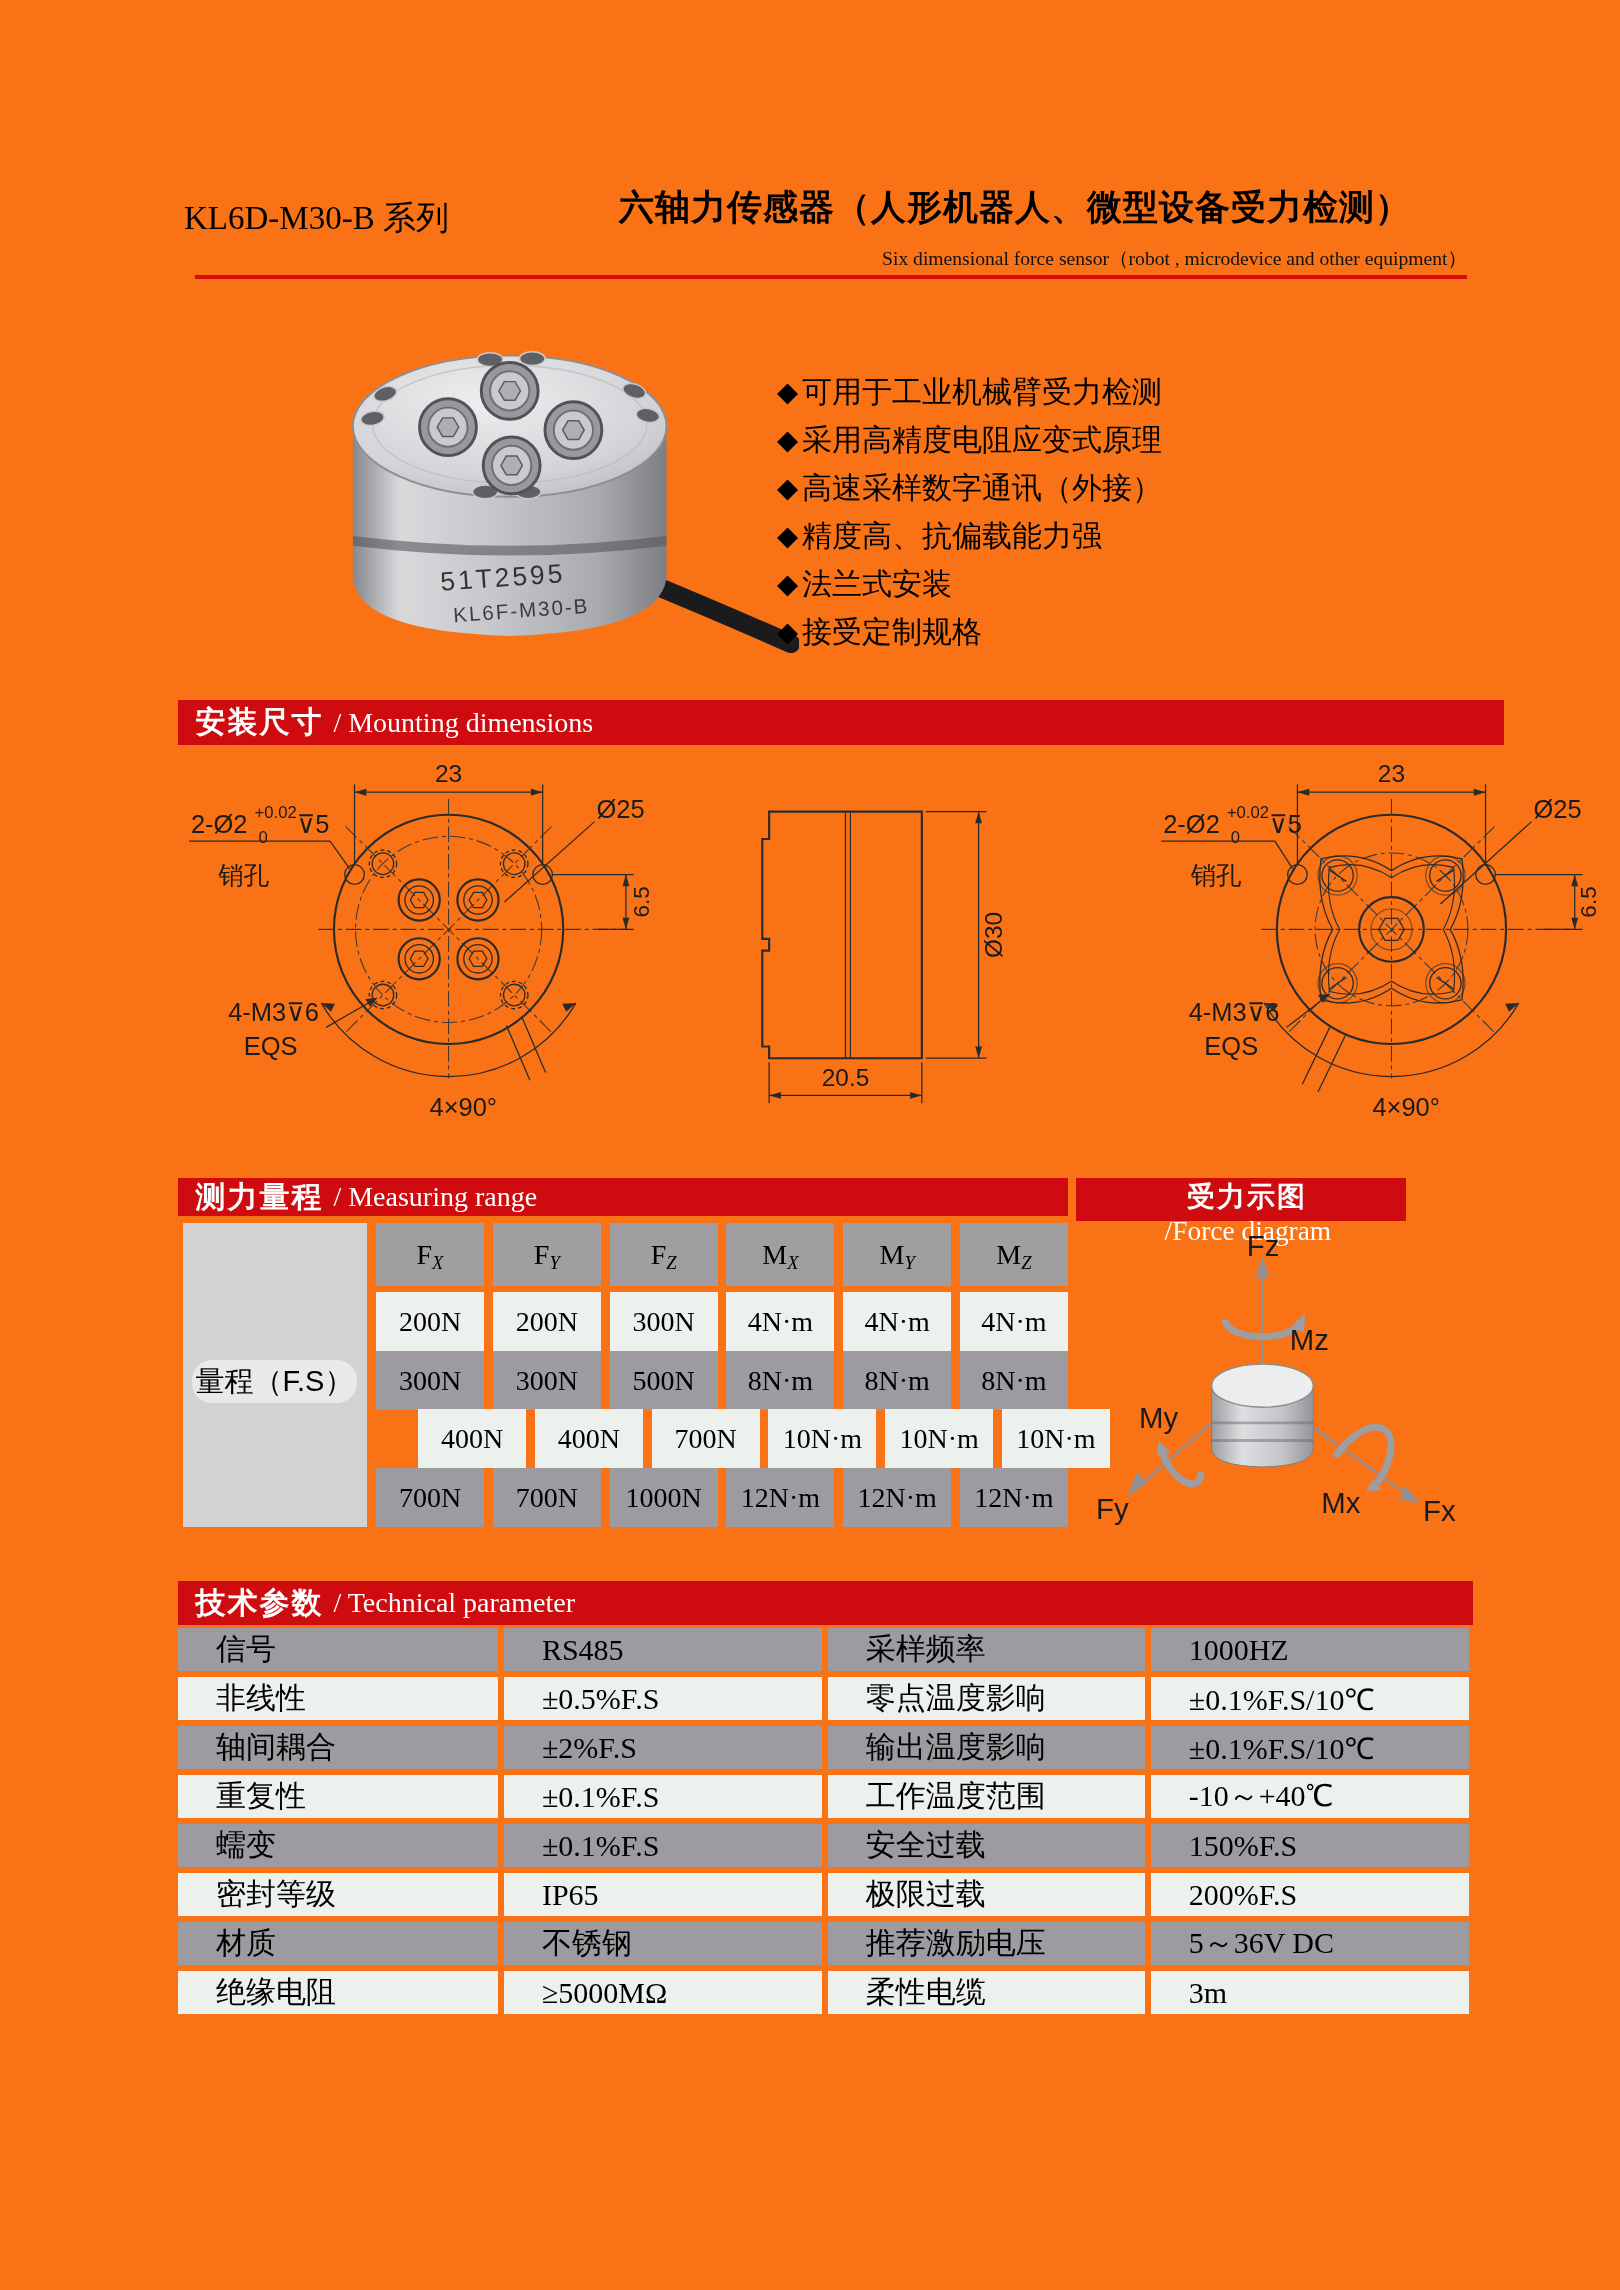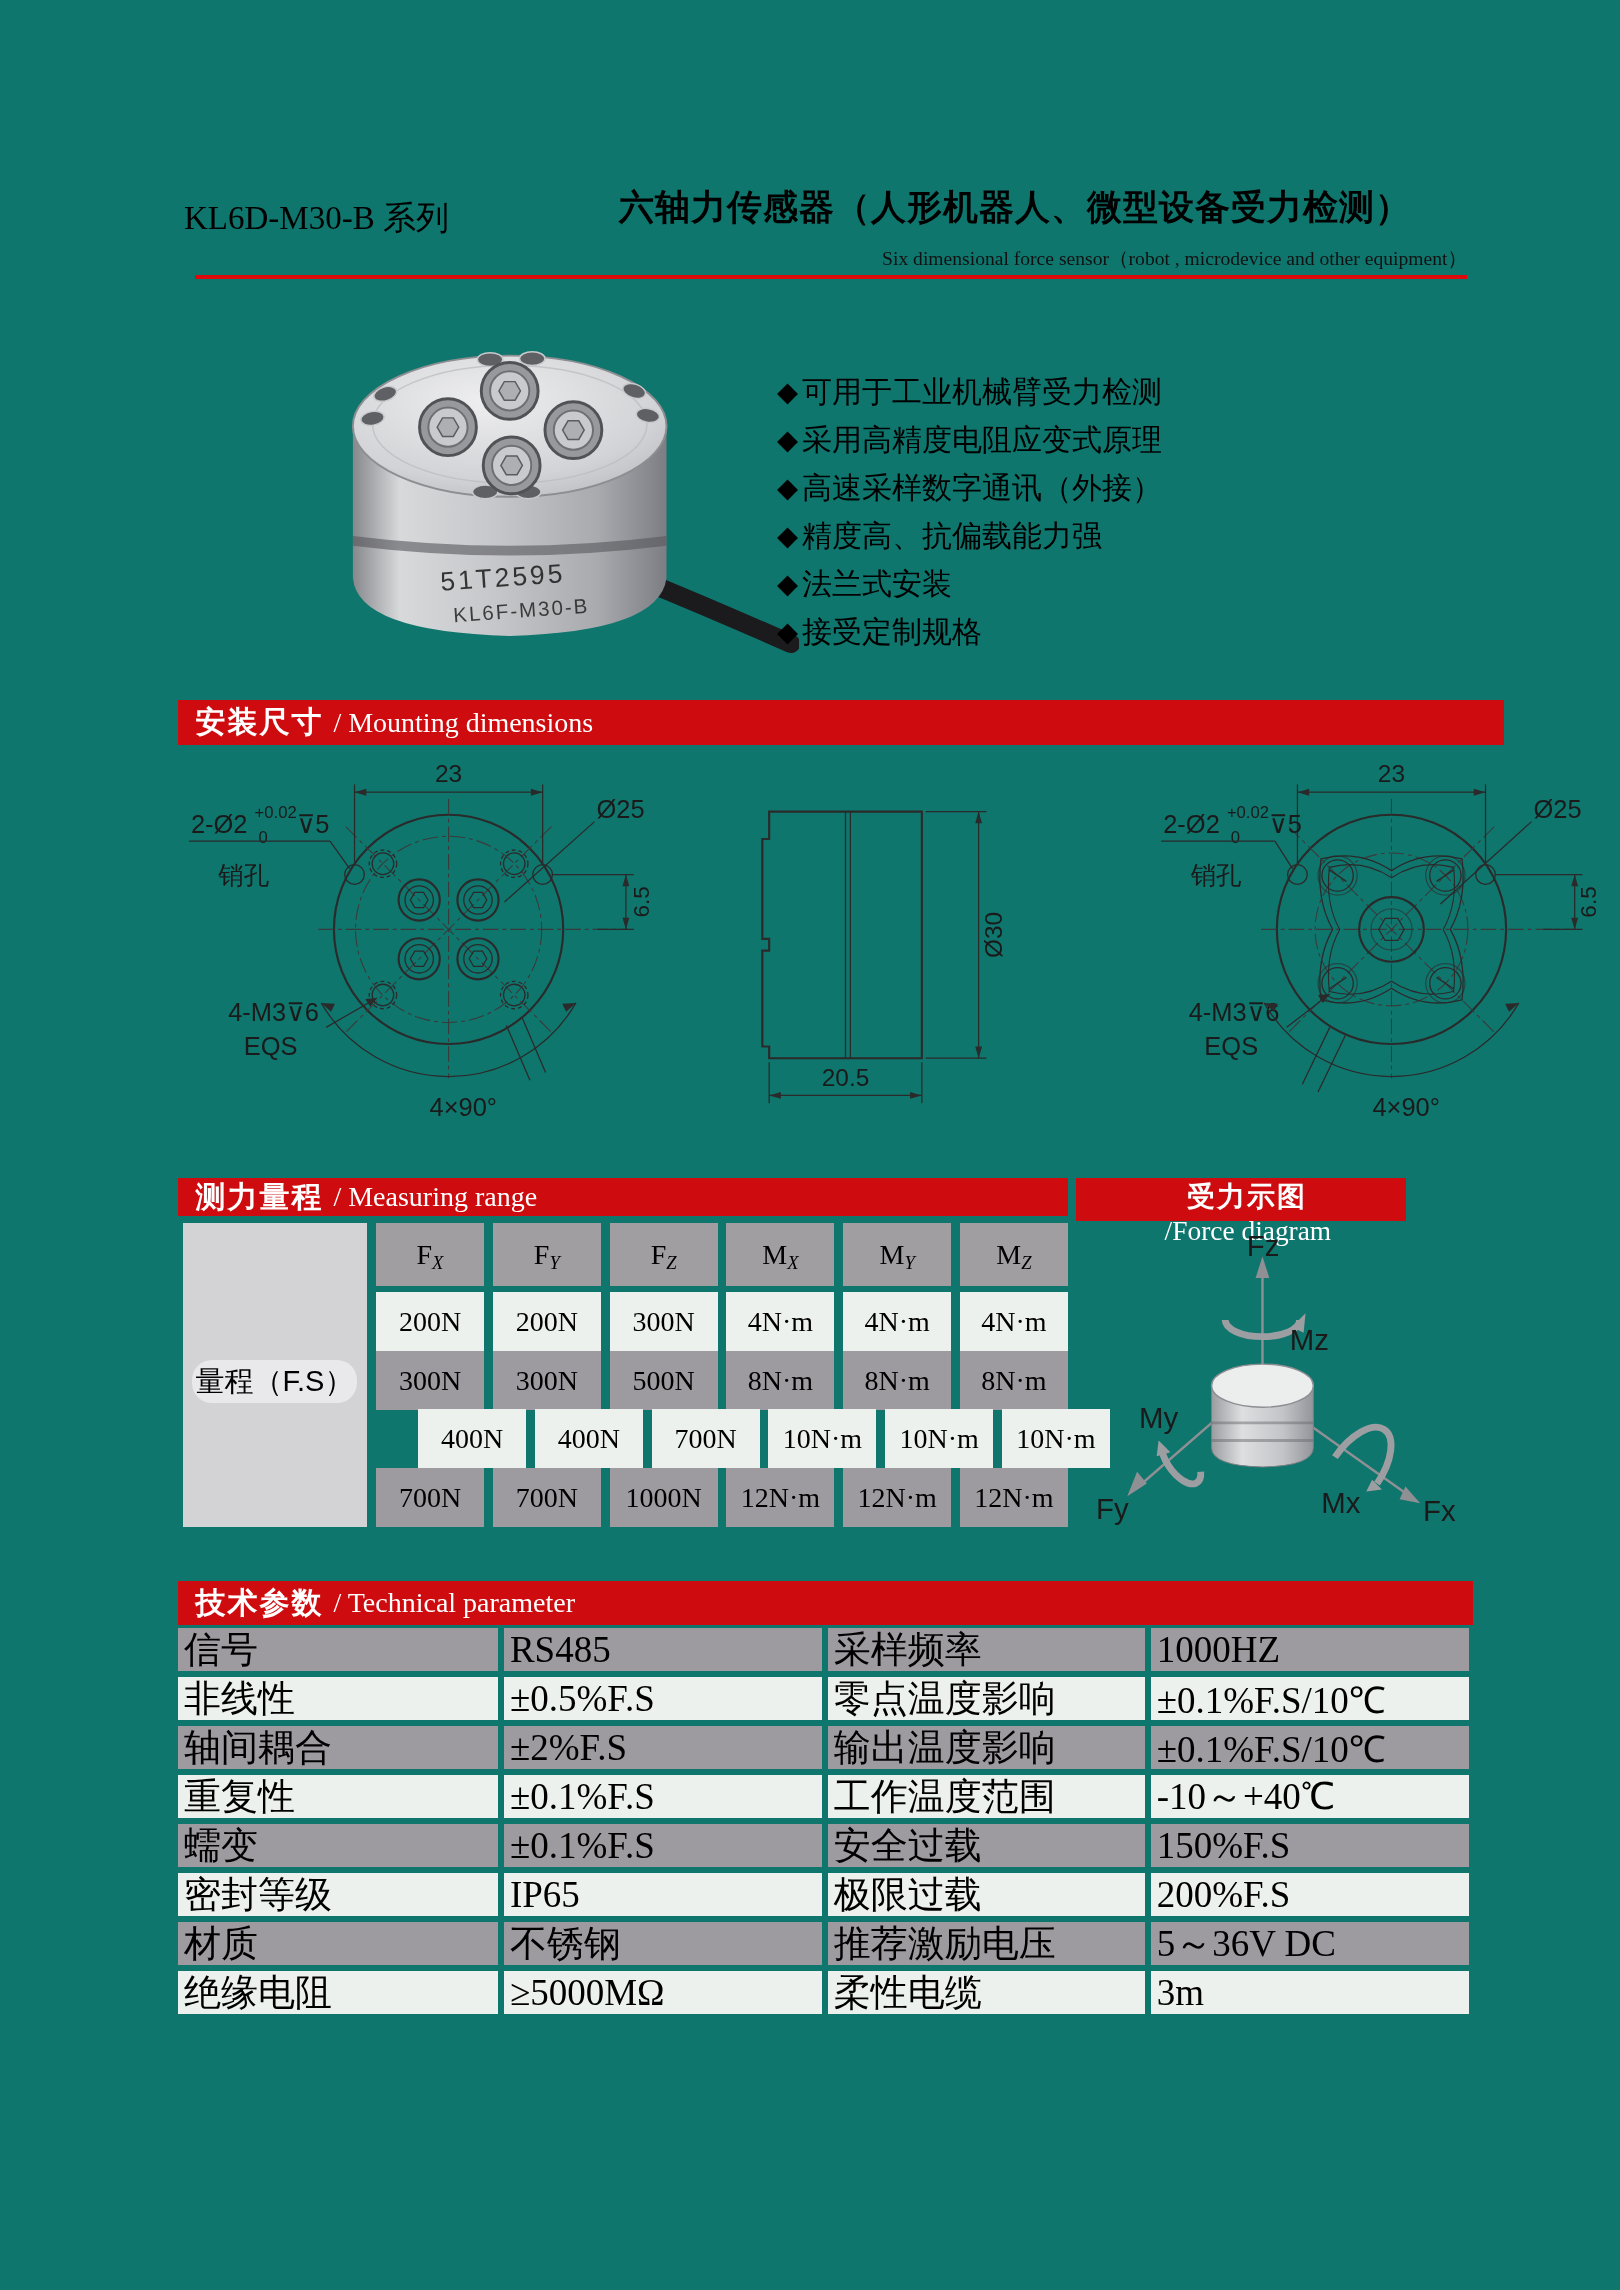--- a/index.html
+++ b/index.html
@@ -1,16 +1,16 @@
 <!DOCTYPE html>
 <html><head>
 <meta charset="utf-8">
 <style>
   html,body{margin:0;padding:0;background:#ffffff;}
-  .page{position:relative;width:1620px;height:2291px;background:#0f766e;overflow:hidden;
+  .page{position:relative;width:1620px;height:2291px;background:#f97316;overflow:hidden;
         font-family:"Liberation Sans",sans-serif;color:#000;}
   .abs{position:absolute;}
   .banner{position:absolute;background:#ce0b0e;color:#fff;display:flex;align-items:center;
           padding-left:17.6px;box-sizing:border-box;}
   .banner .zh{font-size:30px;font-weight:bold;letter-spacing:2px;}
   .banner .en{font-family:"Liberation Serif",serif;font-size:28px;margin-left:9.8px;font-weight:normal;}
   .model{font-size:33px;font-family:"Liberation Serif",serif;}
   .doc-title{font-size:35px;font-weight:bold;text-align:right;letter-spacing:1px;}
   .doc-sub{font-size:19.6px;font-family:"Liberation Serif",serif;text-align:right;color:#111;}
   .redline{position:absolute;background:#dd0a0c;}
@@ -22,21 +22,21 @@
                align-items:center;justify-content:center;border-radius:20px;}
   .m-headrow,.m-row{position:absolute;display:flex;gap:8.8px;}
   .m-cell{width:108px;display:flex;align-items:center;justify-content:center;
           font-family:"Liberation Serif",serif;font-size:28px;}
   .m-head{height:63px;background:#a19ea2;}
   .m-head .sub{font-size:18.6px;font-style:italic;align-self:flex-end;margin-bottom:11.8px;}
   .row-light{background:#edf1ed;}
   .row-dark{background:#9d9aa0;}
   
   .t-row{position:absolute;display:flex;gap:5.9px;height:43px;}
-  .t-cell{display:flex;align-items:center;box-sizing:border-box;padding-left:6px;font-size:37px;}
+  .t-cell{display:flex;align-items:center;box-sizing:border-box;padding-left:38px;font-size:30px;}
   .t-l{width:320px;}
   .t-v{font-family:"Liberation Serif",serif;}
   .t-v1{width:318px;}
   .t-l2{width:317px;}
   .t-v2{width:318px;}
   
   svg text{font-family:"Liberation Sans",sans-serif;fill:#1a1a1a;}
   .dim{stroke:#2a2a2a;stroke-width:1.3;fill:none;}
   .thick{stroke:#2a2a2a;stroke-width:2.2;fill:none;}
   .cl{stroke:#3a3a3a;stroke-width:1.1;fill:none;stroke-dasharray:16 4 4 4;}

